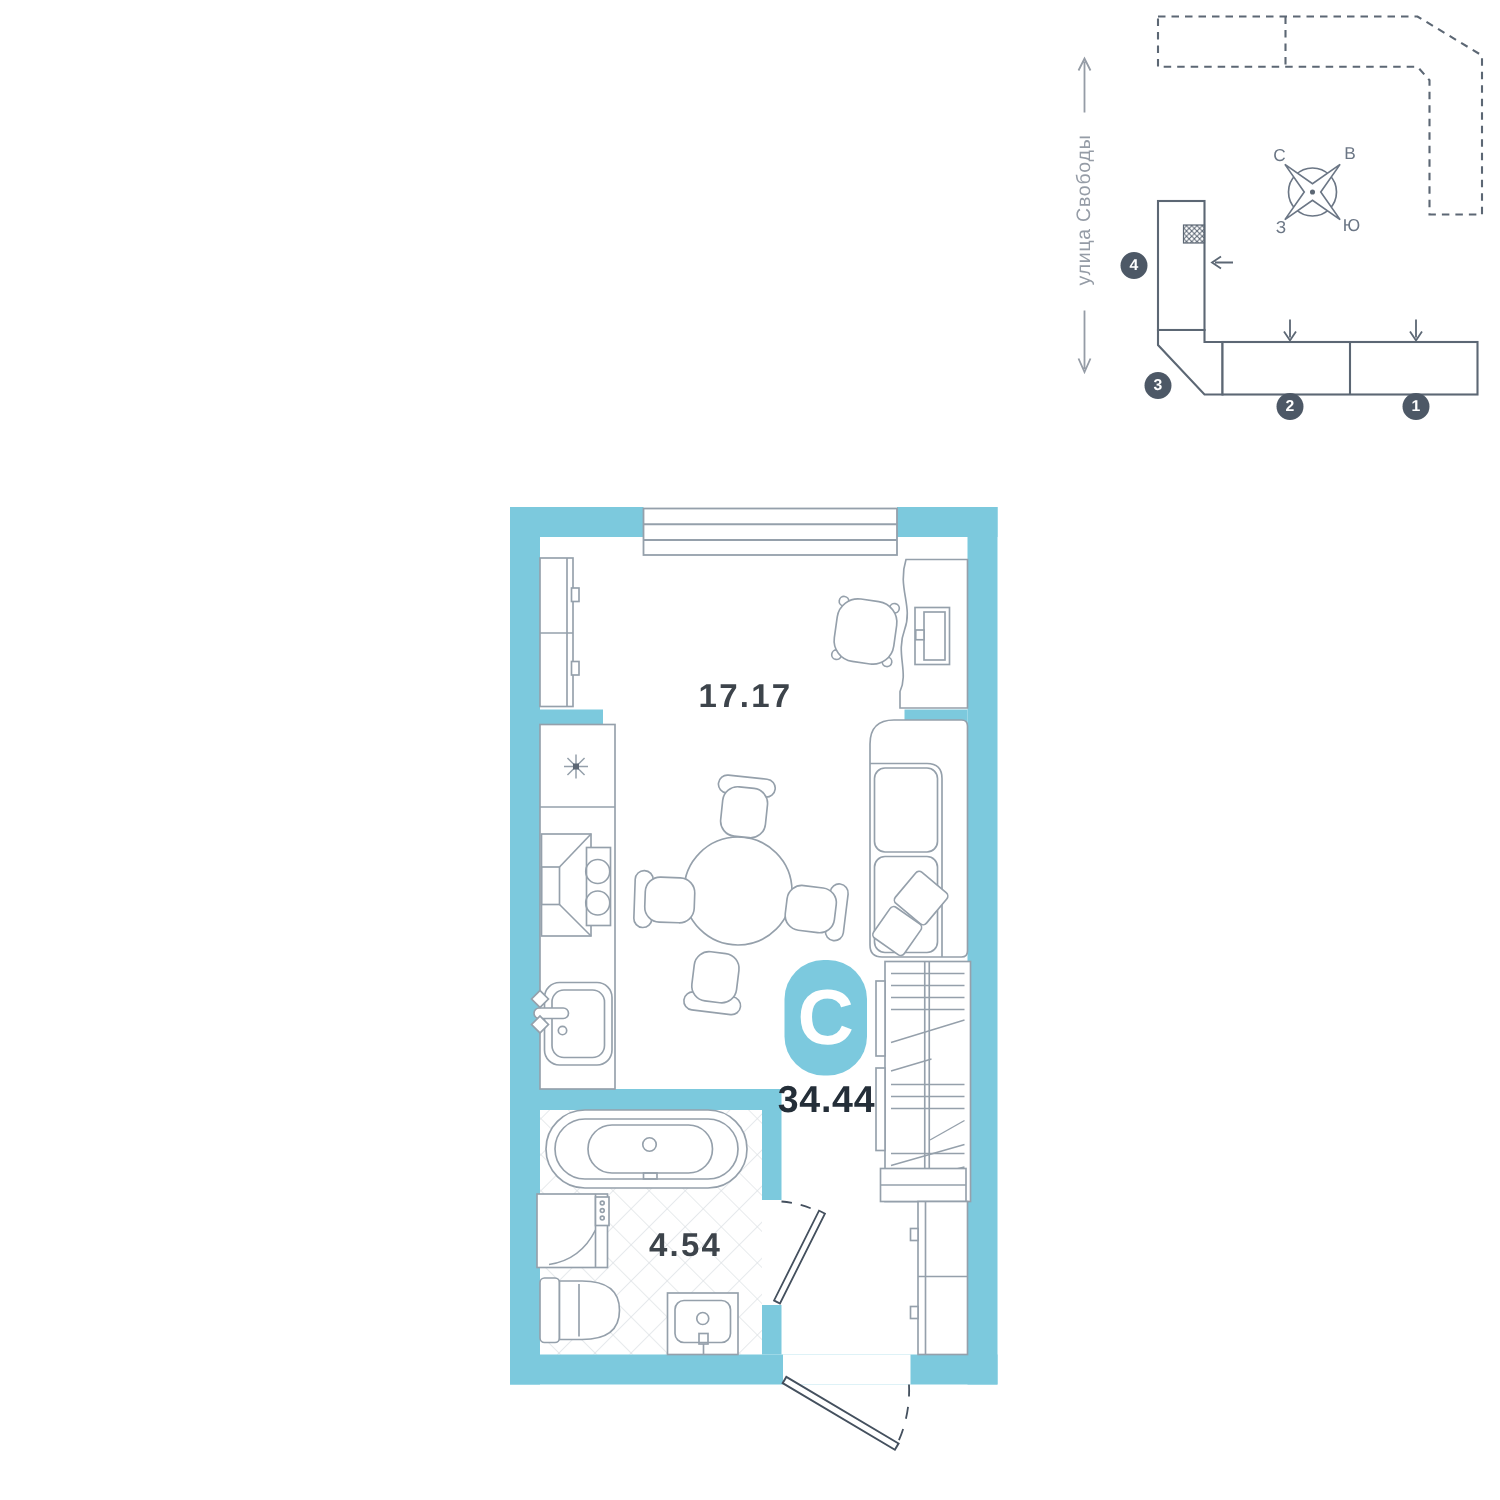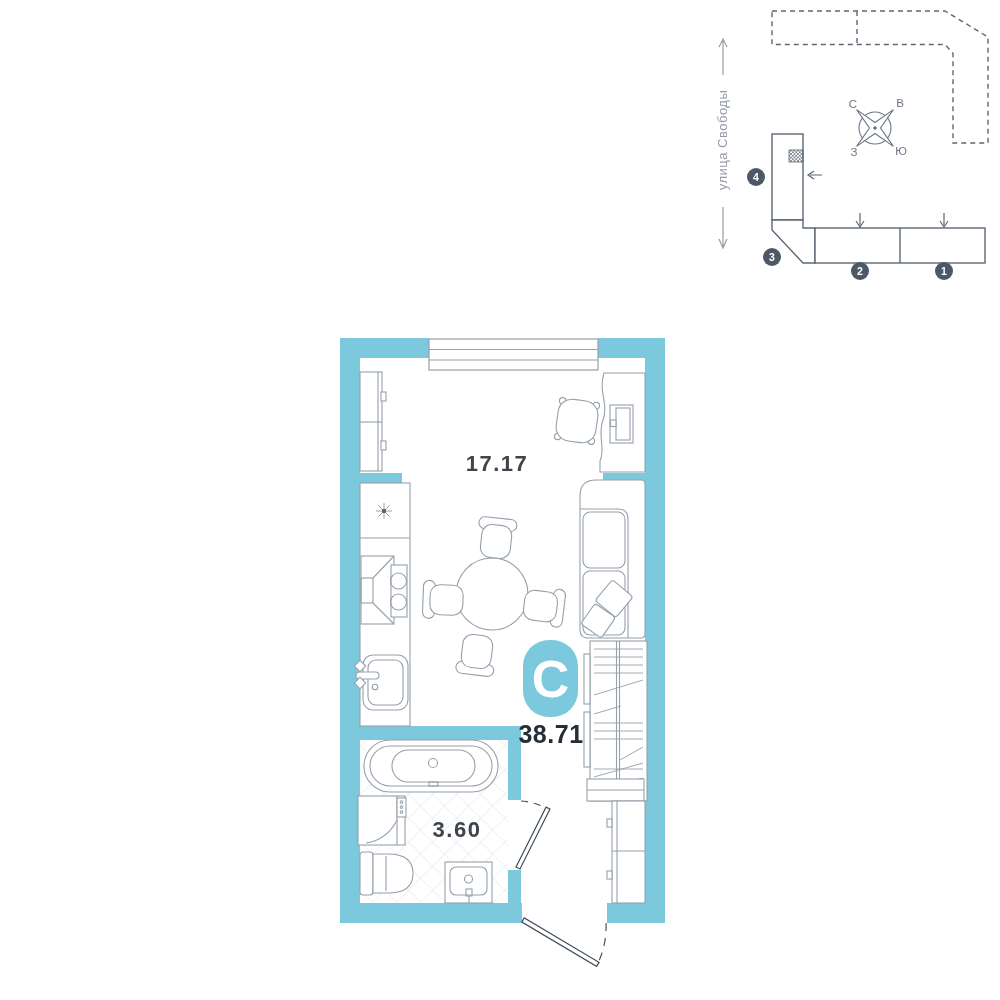--- a/index.html
+++ b/index.html
@@ -250,27 +250,27 @@
     </g>
     <g>
       <path d="M606,923 A84,84 0 0 1 597.5,964" fill="none" stroke-width="1.2" stroke-dasharray="8,7"></path>
       <rect x="0" y="-2.4" width="87" height="4.8" stroke-width="1.3" transform="translate(523,920) rotate(30.7)"></rect>
     </g>
   </g>
 </svg>
 
   <span class="lbl area-label" style="left:497px;top:464px;">17.17</span>
 
-  <span class="lbl area-label" style="left:457px;top:830px;">3.60</span>
+  <span class="lbl area-label" style="left:457px;top:830px;">4.54</span>
 
   <div class="type-badge">
     <span>С</span>
   </div>
 
-  <span class="lbl total-label" style="left:551px;top:734px;">38.71</span>
+  <span class="lbl total-label" style="left:551px;top:734px;">34.44</span>
 
   <span class="street-label">улица Свободы</span>
 
   <span class="lbl compass-letter" style="left:853px;top:104px;">С</span>
   <span class="lbl compass-letter" style="left:900px;top:103px;">В</span>
   <span class="lbl compass-letter" style="left:854px;top:152px;">З</span>
   <span class="lbl compass-letter" style="left:901px;top:151px;">Ю</span>
 
   <div class="section-badge" style="left:944px;top:271px;">
     <span>1</span>

